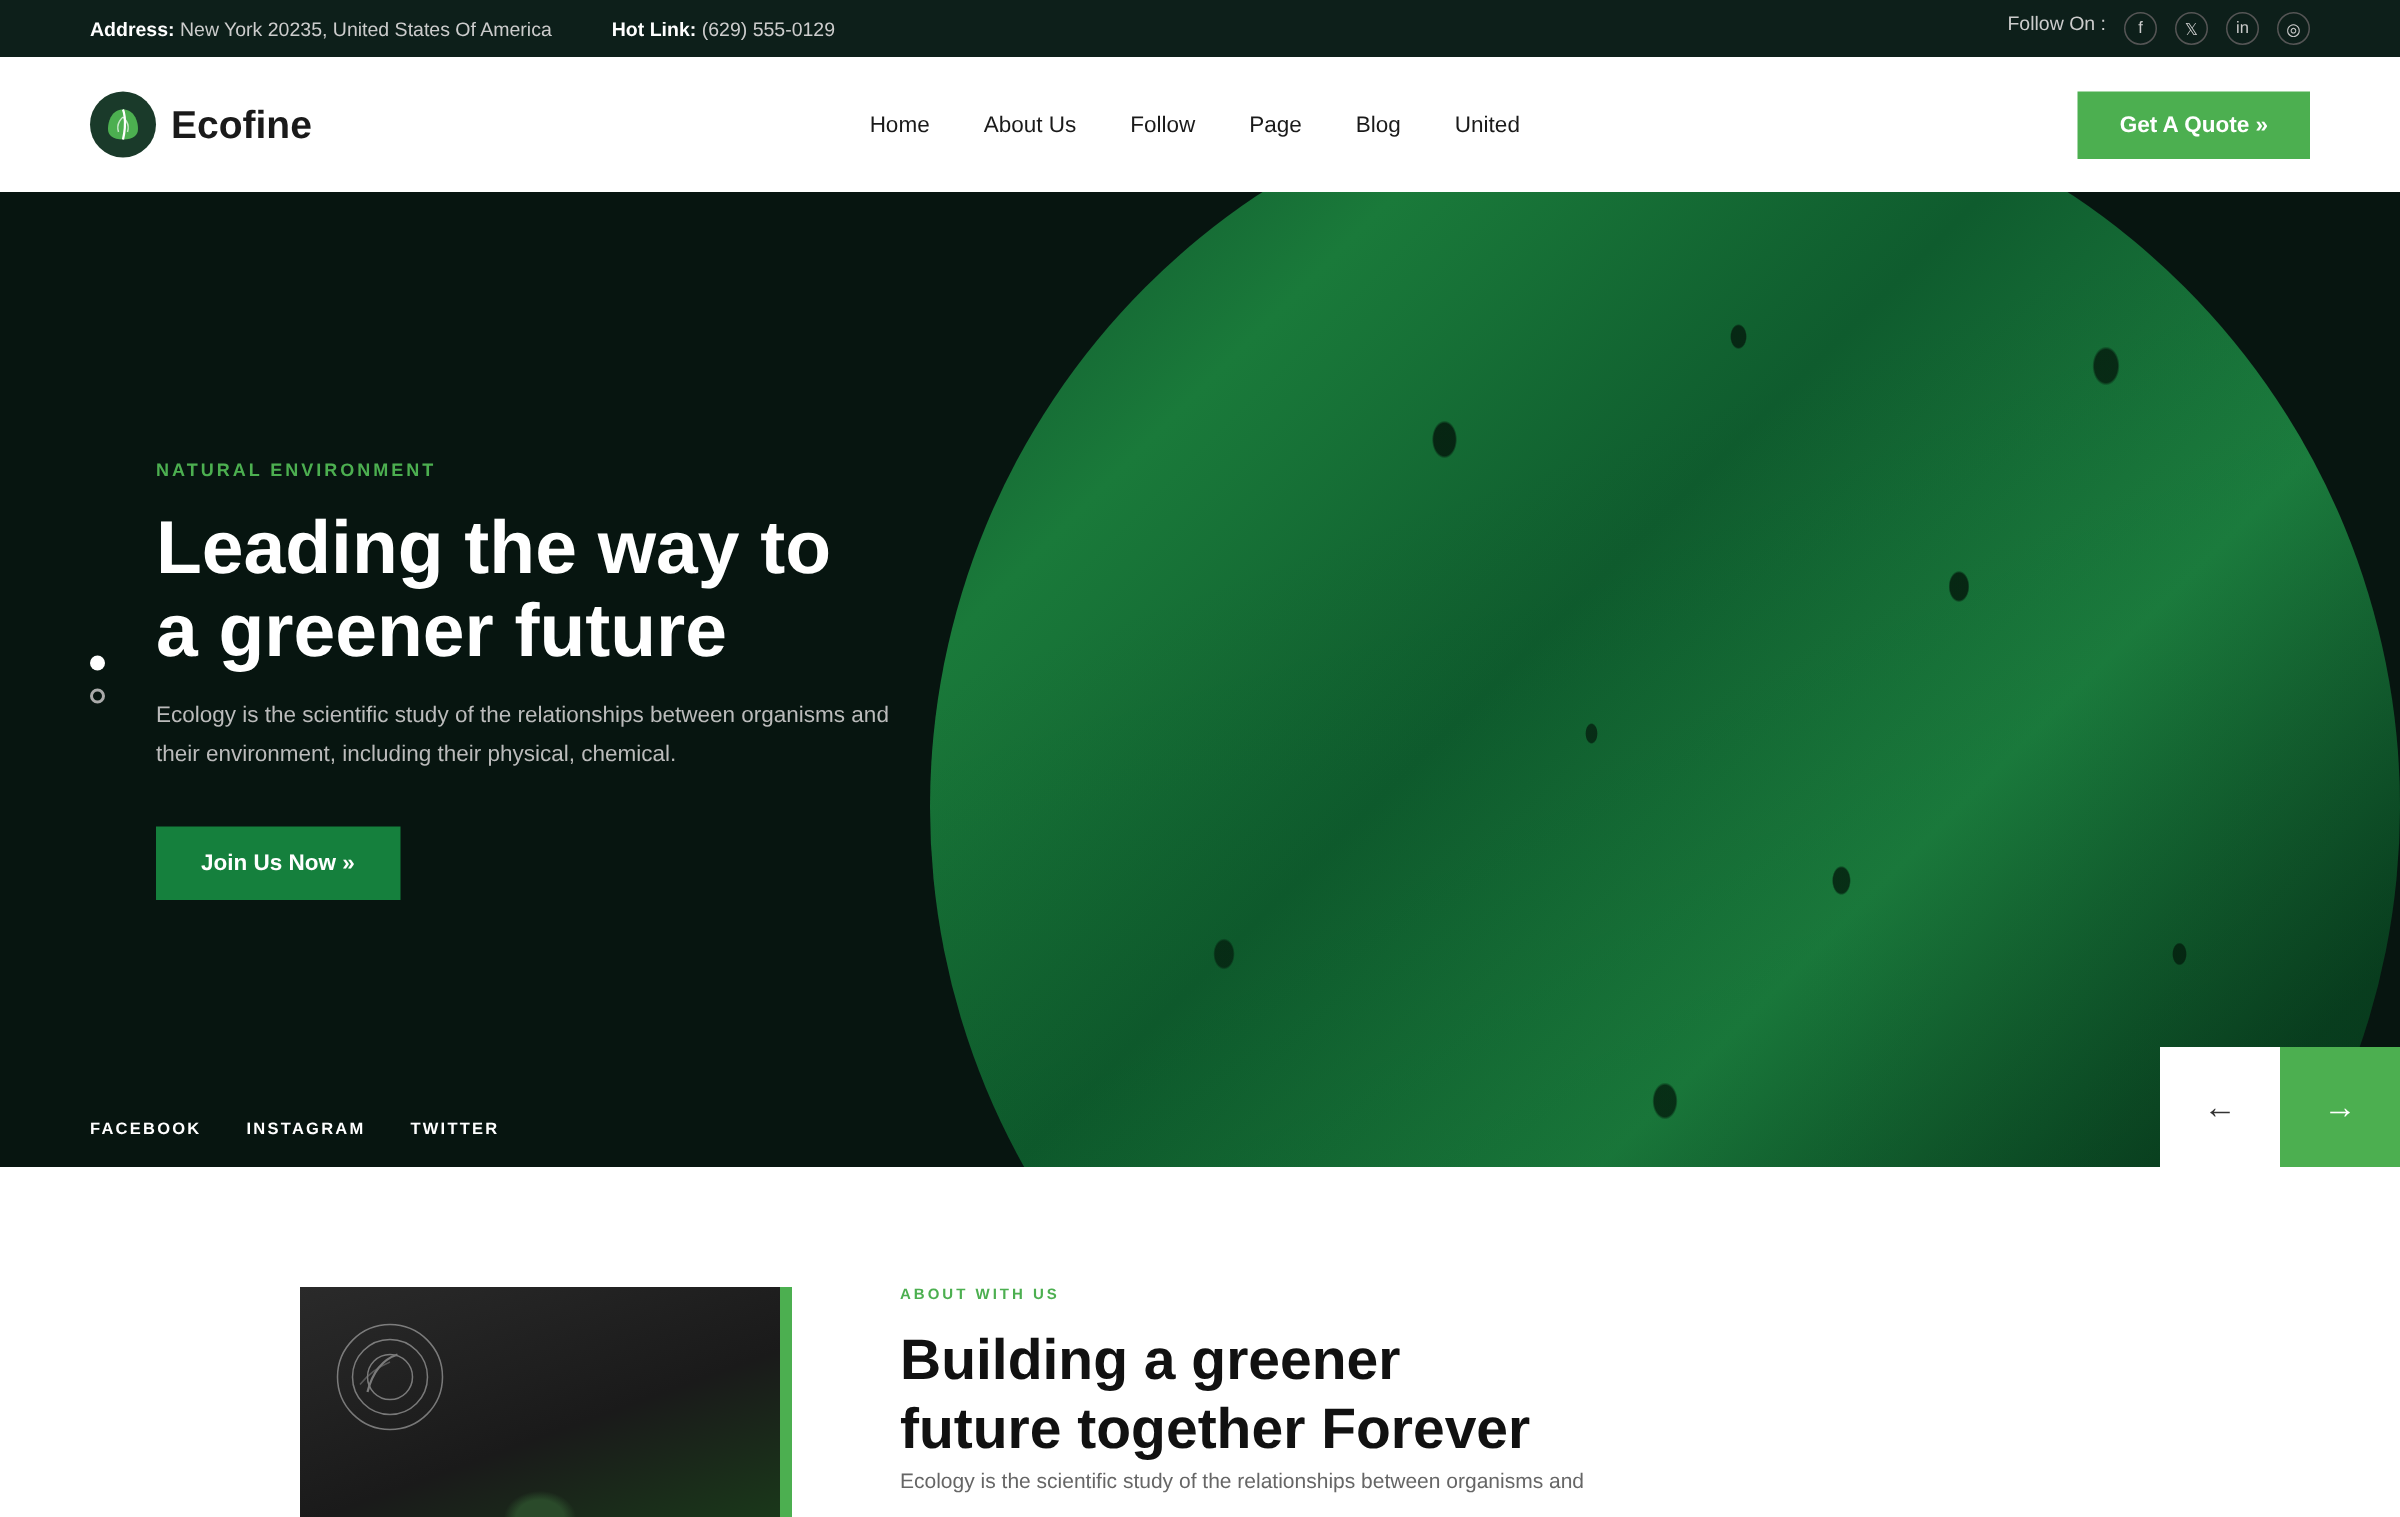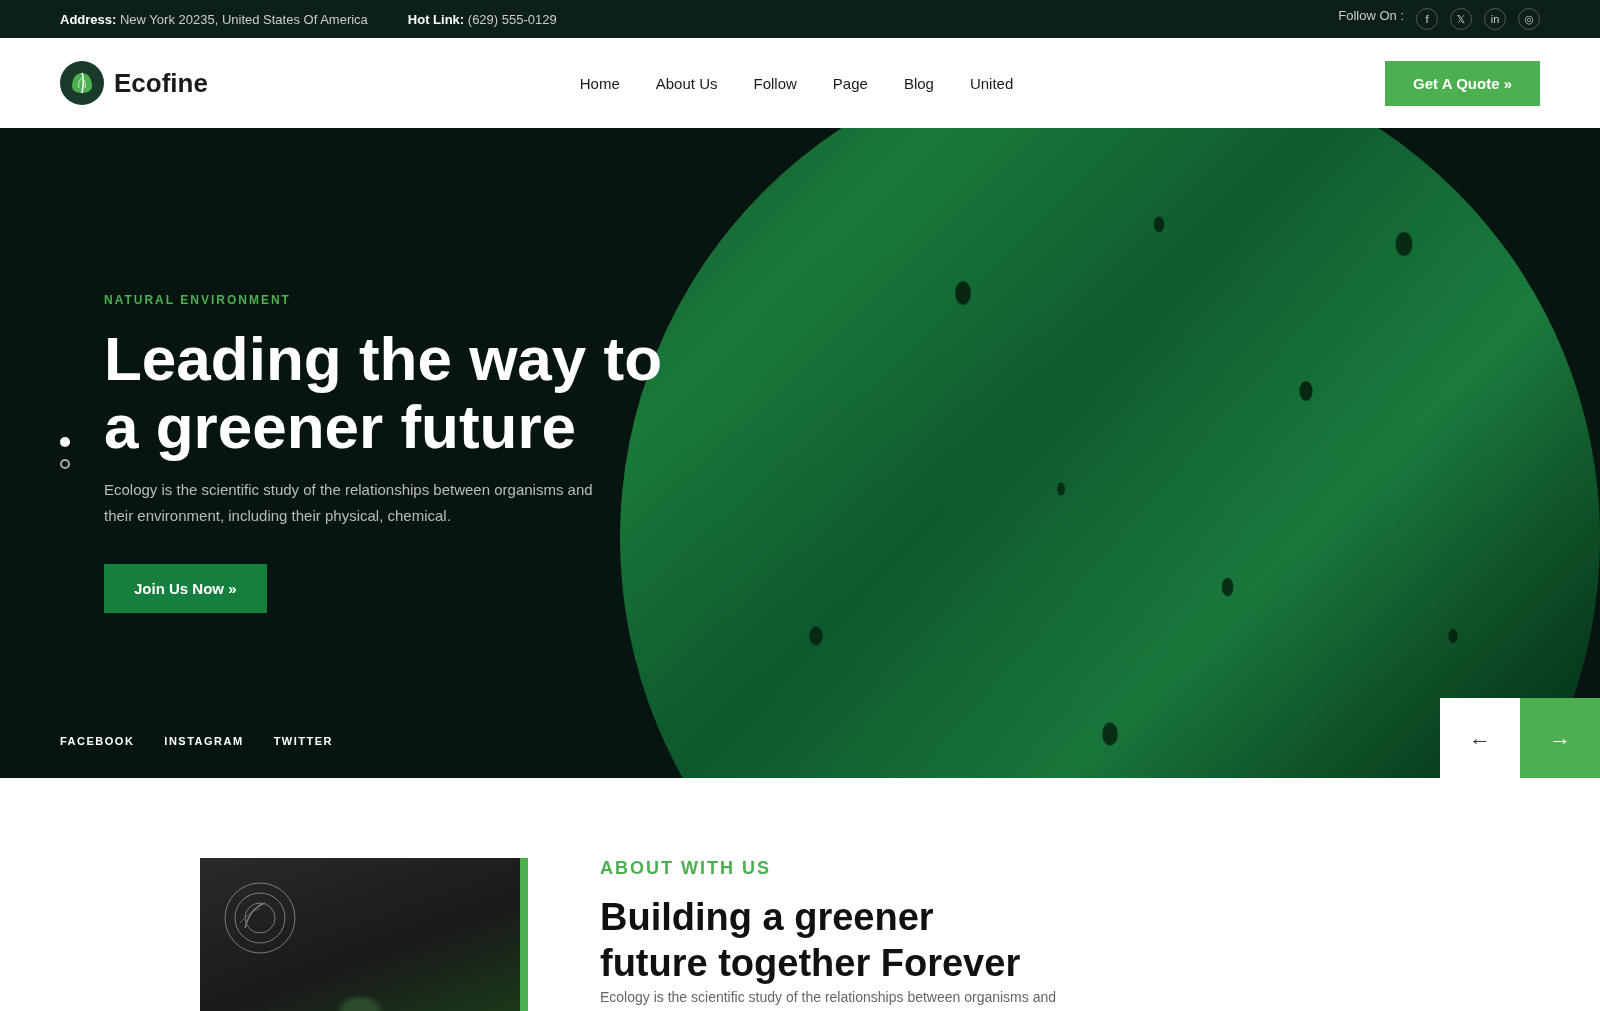--- a/index.html
+++ b/index.html
@@ -128,21 +128,21 @@
     .hero-subtitle {
       color: #4caf50;
       font-size: 12px;
       font-weight: 700;
       letter-spacing: 2px;
       text-transform: uppercase;
       margin-bottom: 18px;
     }
     .hero-title {
       color: #fff;
-      font-size: 62px;
+      font-size: 50px;
       font-weight: 800;
       line-height: 1.1;
       margin-bottom: 16px;
     }
     .hero-desc {
       color: #bbb;
       font-size: 15px;
       line-height: 1.7;
       max-width: 500px;
       margin-bottom: 36px;
@@ -173,21 +173,21 @@
       width: 10px; height: 10px;
       border-radius: 50%;
       cursor: pointer;
     }
     .dot.active { background-color: #fff; }
     .dot.inactive { background-color: transparent; border: 2px solid #aaa; }
 
     
     .hero-socials {
       position: absolute;
-      bottom: 31px;
+      bottom: 19px;
       left: 60px;
       display: flex;
       gap: 30px;
       z-index: 10;
       justify-content: space-between;
     }
     .hero-socials a {
       color: #fff;
       font-size: 11px;
       font-weight: 700;
@@ -255,21 +255,21 @@
     .about-img-circles {
       position: absolute;
       top: 20px;
       left: 20px;
     }
     .about-img-circles svg { opacity: 0.4; }
 
     .about-content { flex: 1; }
     .about-label {
       color: #4caf50;
-      font-size: 18px;
+      font-size: 10px;
       font-weight: 700;
       letter-spacing: 2px;
       text-transform: uppercase;
       margin-bottom: 16px;
     }
     .about-title {
       font-size: 38px;
       font-weight: 800;
       color: #111;
       line-height: 1.2;

